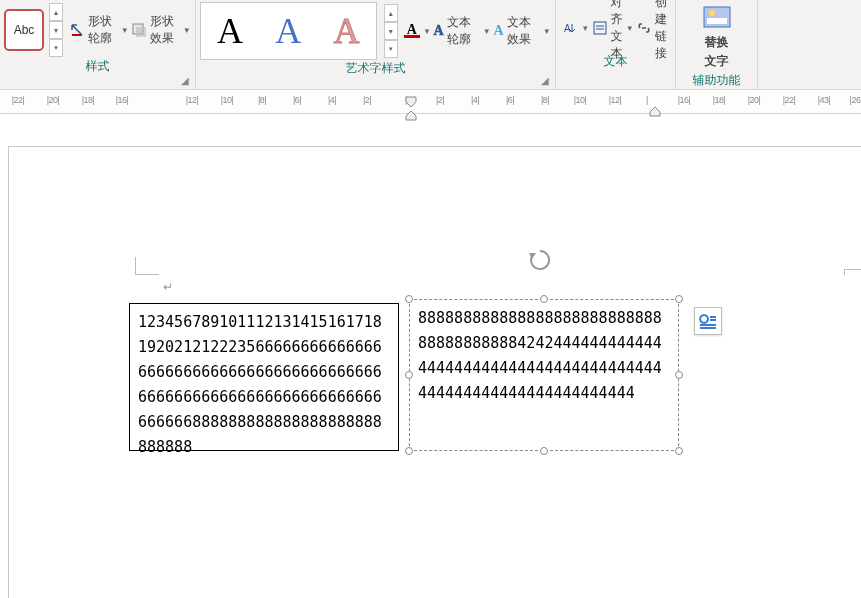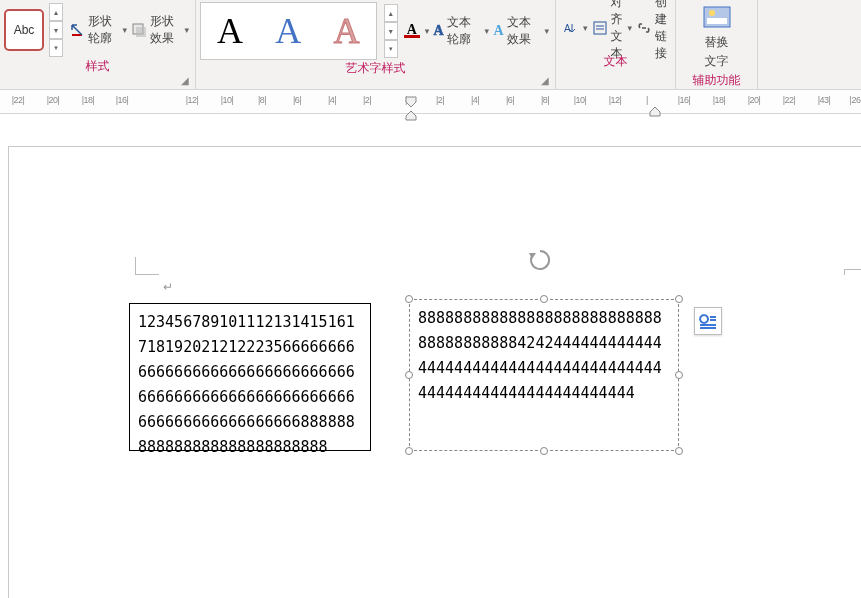--- a/index.html
+++ b/index.html
@@ -29,21 +29,21 @@
   }
   .ribbon-group-body {
     flex: 1;
     display: flex;
     align-items: center;
     gap: 4px;
   }
   .ribbon-group-label {
     text-align: center;
     font-size: 12px;
-    color: #be185d;
+    color: #0f766e;
     padding-bottom: 20px;
     position: relative;
   }
   .dlg-launcher {
     position: absolute;
     right: 2px;
     bottom: 2px;
     width: 12px;
     height: 12px;
     color: #888;
@@ -117,20 +117,21 @@
     font-weight: normal;
     padding: 0 10px;
   }
   .big-btn {
     display: flex;
     flex-direction: column;
     align-items: center;
     gap: 2px;
     padding: 2px 6px;
     cursor: pointer;
+    font-weight: bold;
   }
   .big-ico {
     width: 32px;
     height: 28px;
   }
   .ruler {
     height: 24px;
     background: #fdfdfd;
     border-bottom: 1px solid #d6d6d6;
     position: relative;
@@ -185,21 +186,21 @@
     padding: 6px 8px;
     font-family: "SimSun","Segoe UI",monospace;
     font-size: 15px;
     line-height: 25px;
     word-break: break-all;
     color: #000;
   }
   .tb1 {
     left: 120px;
     top: 156px;
-    width: 242px;
+    width: 270px;
     height: 148px;
     border: 1px solid #000;
   }
   .tb2 {
     left: 400px;
     top: 152px;
     width: 270px;
     height: 152px;
     border: 1px dashed #888;
   }

